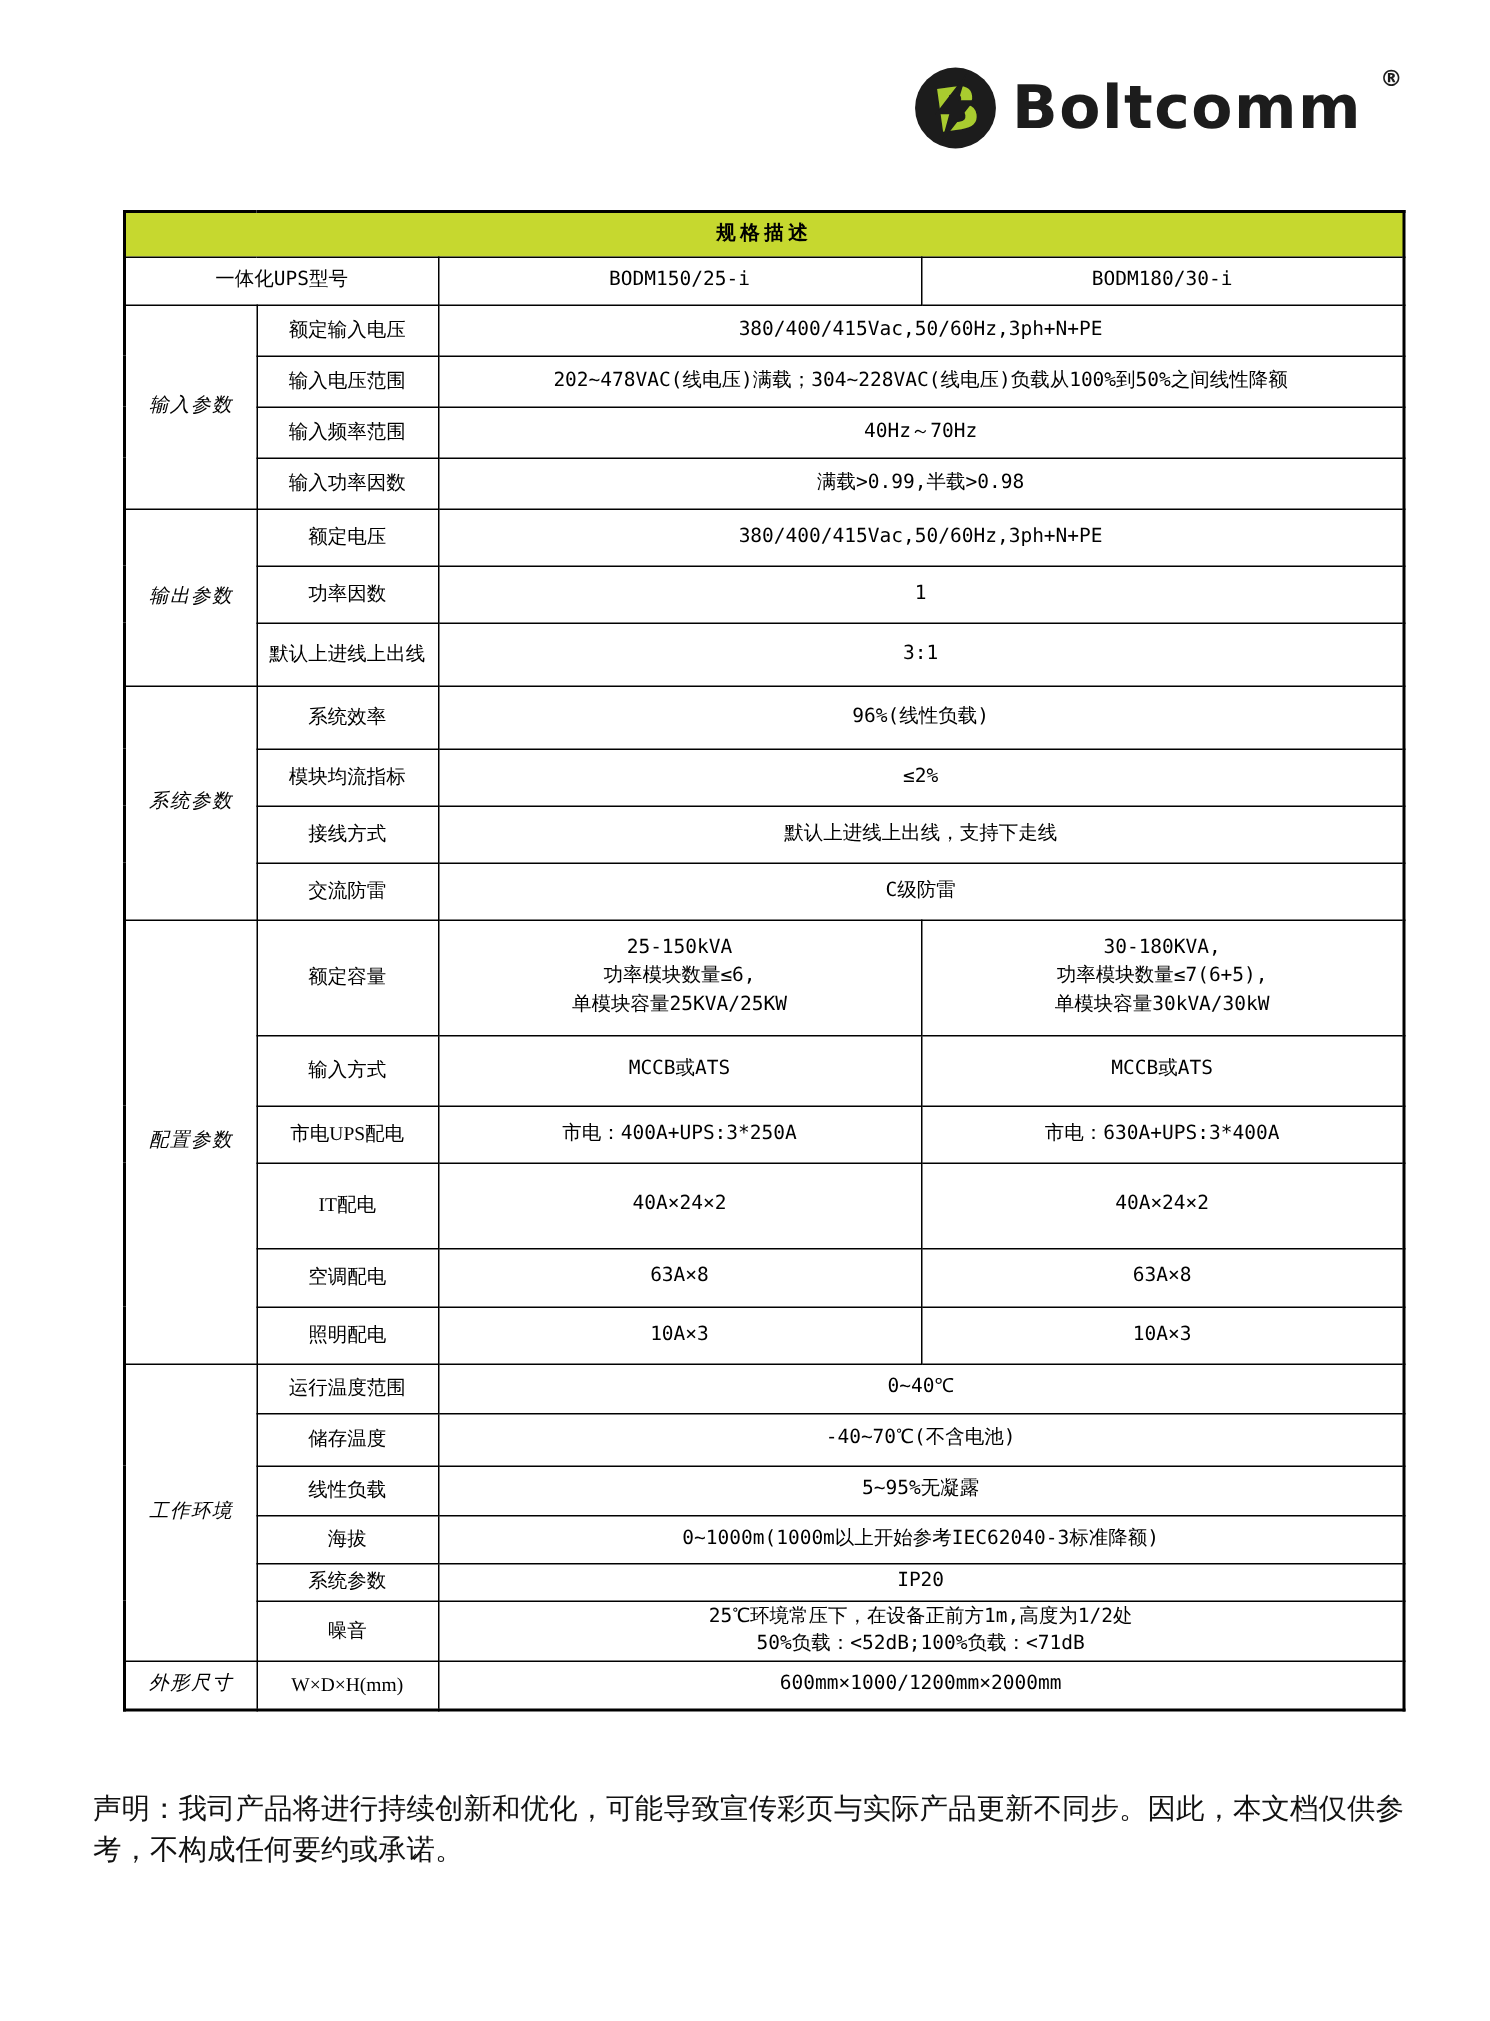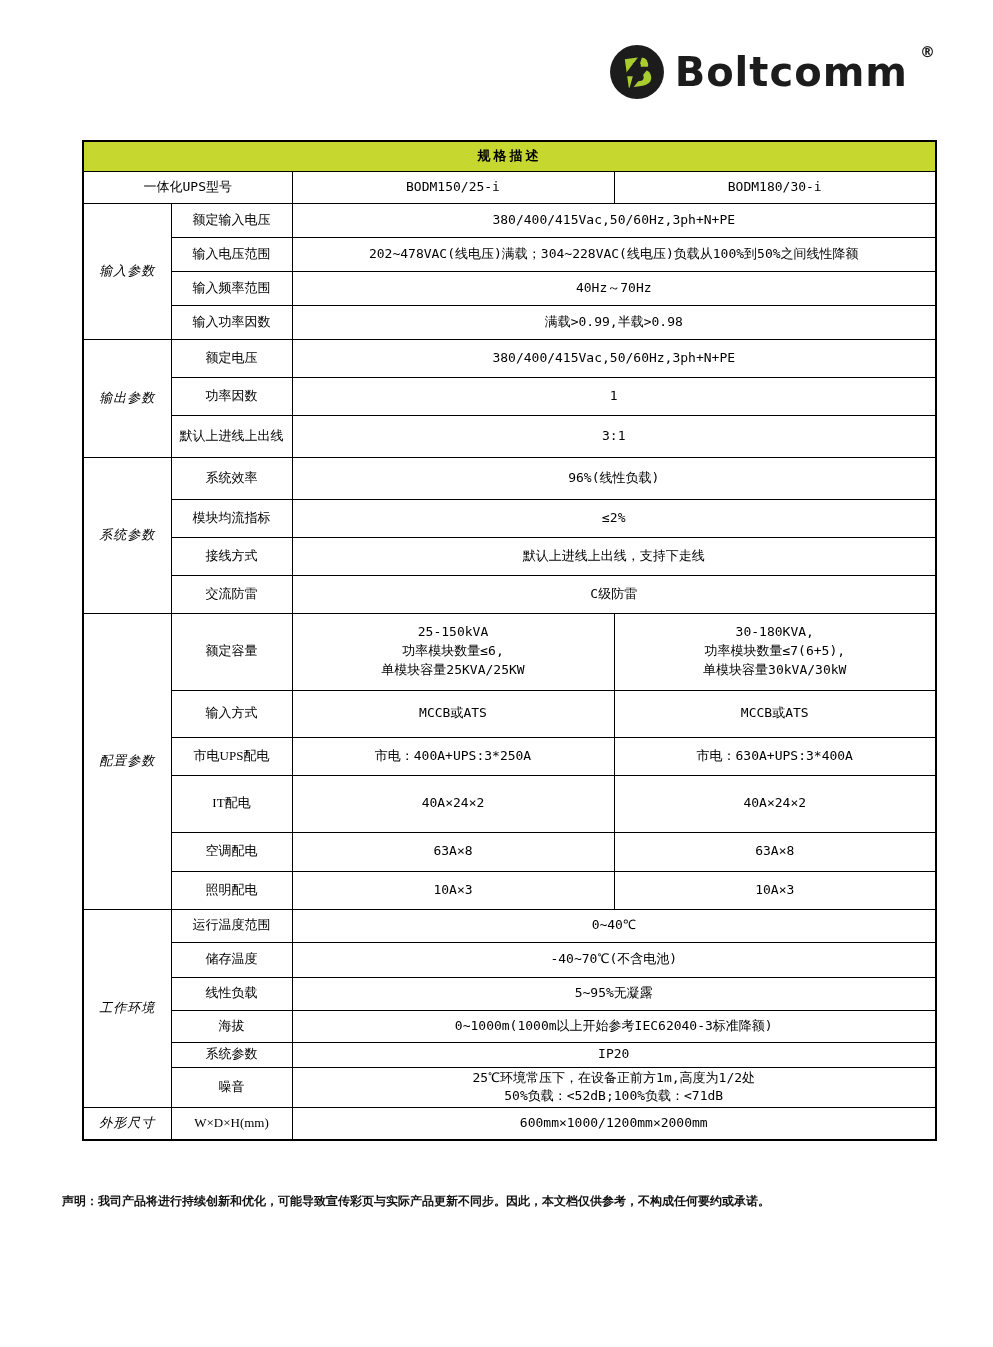--- a/index.html
+++ b/index.html
@@ -43,21 +43,21 @@
   td.title-cell{
     background:var(--hdr,#c6d82f);
     font-size:18px;font-weight:bold;letter-spacing:3px;
   }
   td.group-cell{font-size:13.5px;letter-spacing:1px;font-style:italic;}
   td.param-cell{font-size:13px;font-family:Liberation Serif, serif;}
   .special-table{margin-top:4px;}
   
   .footer-note{
     position:absolute;top:1193px;left:62px;width:880px;
-    font-size:12px;line-height:1.4;color:#111;font-weight:bold;
+    font-size:19px;line-height:1.4;color:#111;
   }
 </style>
 </head>
 <body>
 
 <div class="logo">
   <svg class="logo-mark" viewBox="0 0 54 54">
     <circle cx="27" cy="27" r="26" fill="#1c1c1c"></circle>
     <text x="28" y="41" text-anchor="middle" font-family="DejaVu Sans, Liberation Sans, sans-serif" font-size="38" font-weight="bold" fill="#a9cc2f" transform="rotate(-8 27 27)">B</text>
     <polygon points="34,5 14,31 23,31 18,49 39,22 29,22" fill="#1c1c1c"></polygon>

